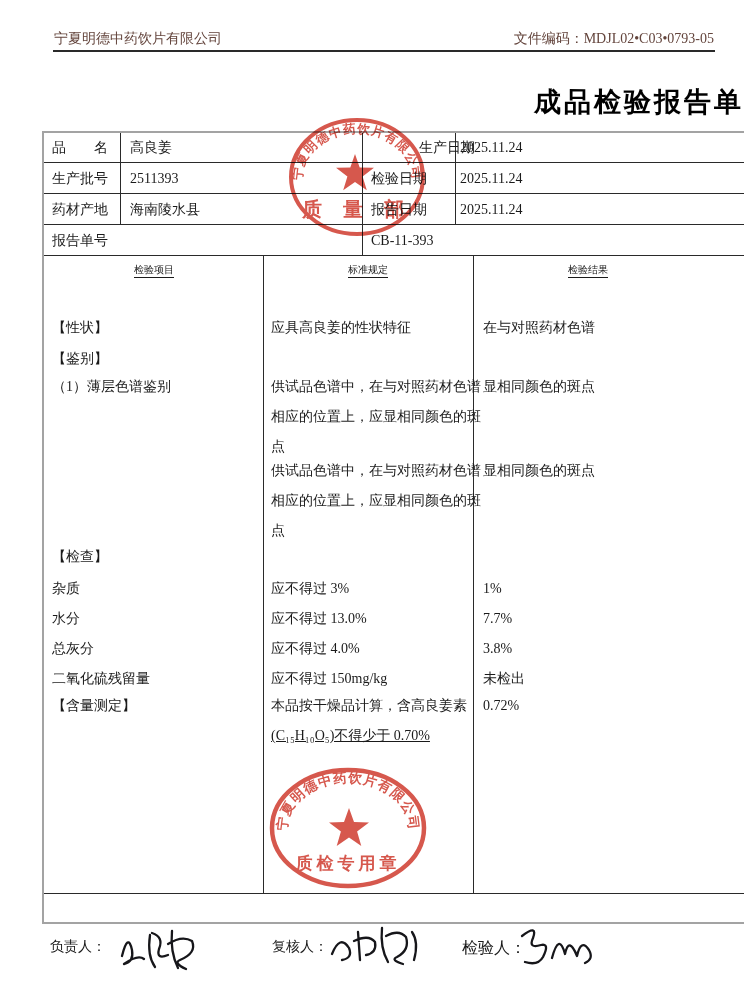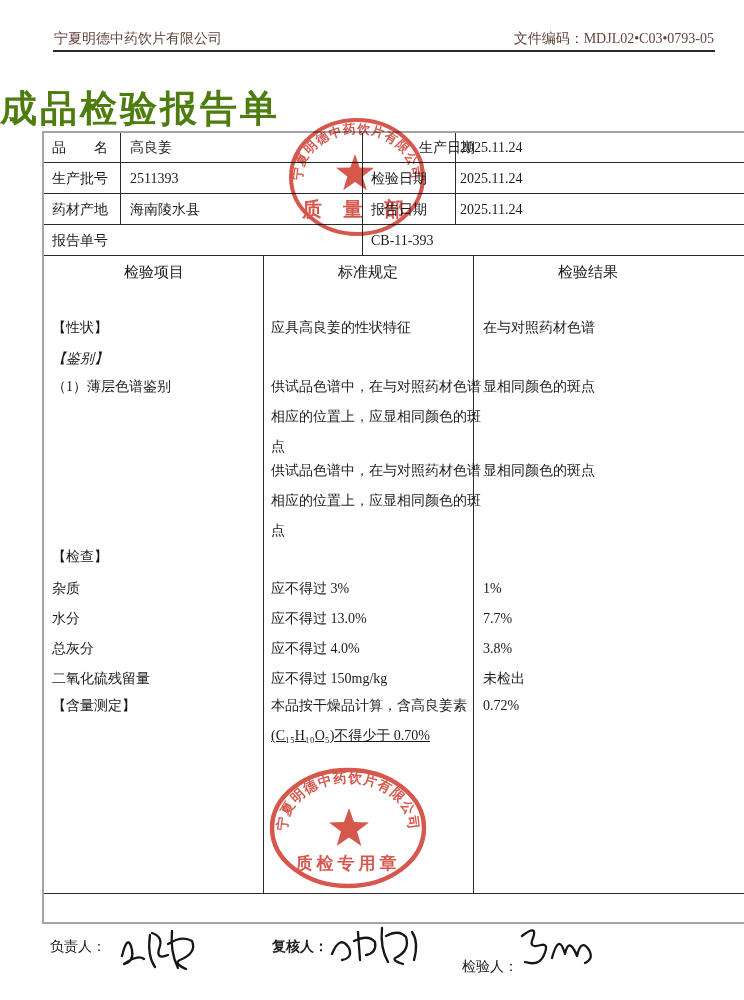--- a/index.html
+++ b/index.html
@@ -7,30 +7,30 @@
     width:744px; height:1000px; position:relative; background:#ffffff;
     font-family:"Liberation Serif","DejaVu Serif","DejaVu Sans",serif;
     color:#1a1a1a; overflow:hidden;
   }
   .abs { position:absolute; }
   .cell { position:absolute; font-size:14px; white-space:nowrap; line-height:1; }
   .hline { position:absolute; background:#2a2a2a; height:1px; }
   .vline { position:absolute; background:#2a2a2a; width:1px; }
   .hdr-text { font-size:14px; color:#63443c; white-space:nowrap; }
   .title {
-    left:0; right:0; top:84px; text-align:left;
-    font-size:37px; font-weight:bold; letter-spacing:3px; color:#4d7c0f;
+    left:0; right:0; top:84px; text-align:right;
+    font-size:27px; font-weight:bold; letter-spacing:3px; color:#000000;
   }
   .table-frame {
     left:42px; top:131px; width:707px; height:793px;
     border:2px solid #a3a3a3; box-sizing:border-box;
   }
   .col-head {
     position:absolute; top:130px; transform:translateX(-50%);
-    font-size:15px; text-underline-offset:4px; white-space:nowrap;
+    font-size:10px; text-decoration:underline; text-underline-offset:4px; white-space:nowrap;
   }
   .stamp { position:absolute; mix-blend-mode:multiply; opacity:0.85; }
   .stamp text { font-weight:bold; }
   .sig path { fill:none; stroke:#16161a; stroke-width:2.3; stroke-linecap:round; stroke-linejoin:round; }
   .concl { position:absolute; left:10px; top:770px; font-size:15px; white-space:nowrap; }
 </style>
 </head>
 <body>
 
 <div class="abs hdr-text" style="left:54px; top:30px;">宁夏明德中药饮片有限公司</div>
@@ -69,21 +69,21 @@
   <div class="cell" style="left:416px; top:70px;">2025.11.24</div>
 
   <div class="cell" style="left:8px;   top:101px;">报告单号</div>
   <div class="cell" style="left:327px; top:101px;">CB-11-393</div>
 
   <div class="col-head" style="left:110px;">检验项目</div>
   <div class="col-head" style="left:324px;">标准规定</div>
   <div class="col-head" style="left:544px;">检验结果</div>
 
   <div class="cell" style="left:8px; top:188px;">【性状】</div>
-  <div class="cell" style="left:8px; top:219px;font-style:italic;">【鉴别】</div>
+  <div class="cell" style="left:8px; top:219px;">【鉴别】</div>
   <div class="cell" style="left:8px; top:247px;">（1）薄层色谱鉴别</div>
   <div class="cell" style="left:8px; top:417px;">【检查】</div>
   <div class="cell" style="left:8px; top:449px;">杂质</div>
   <div class="cell" style="left:8px; top:479px;">水分</div>
   <div class="cell" style="left:8px; top:509px;">总灰分</div>
   <div class="cell" style="left:8px; top:539px;">二氧化硫残留量</div>
   <div class="cell" style="left:8px; top:566px;">【含量测定】</div>
 
   <div class="cell" style="left:227px; top:188px;text-align:right;">应具高良姜的性状特征</div>
   <div class="cell" style="left:227px; top:247px;">供试品色谱中，在与对照药材色谱</div>
@@ -128,22 +128,22 @@
   </defs>
   <ellipse cx="85" cy="63" rx="76" ry="58" fill="none" stroke="#cf3a2e" stroke-width="4.5"></ellipse>
   <text font-size="13.5" fill="#cf3a2e" letter-spacing="1" text-anchor="middle">
     <textPath href="#arc-bottom" startOffset="50%">宁夏明德中药饮片有限公司</textPath>
   </text>
   <polygon points="86,43 91,57.1 106,57.5 94.1,66.6 98.3,81 86,72.5 73.7,81 77.9,66.6 66,57.5 81,57.1" fill="#cf3a2e"></polygon>
   <text x="85" y="104" font-size="17" fill="#cf3a2e" text-anchor="middle" letter-spacing="4">质检专用章</text>
 </svg>
 
 <div class="cell" style="left:50px;  top:940px; font-size:14px;">负责人：</div>
-<div class="cell" style="left:272px; top:940px; font-size:14px;font-weight:bold;">复核人：</div>
-<div class="cell" style="left:462px; top:960px; font-size:14px;text-align:center;">检验人：</div>
+<div class="cell" style="left:272px; top:940px; font-size:14px;">复核人：</div>
+<div class="cell" style="left:462px; top:940px; font-size:16px;text-align:center;">检验人：</div>
 
 <svg class="abs sig" style="left:112px; top:922px;" width="95" height="58" viewBox="0 0 95 58">
   <path d="M10 34 Q16 10 20 28 Q22 40 12 42 Q26 32 32 37"></path>
   <path d="M38 13 Q35 34 43 45 M40 11 Q52 15 47 27 Q44 38 56 33"></path>
   <path d="M60 9 Q58 30 66 46 M56 22 Q70 13 80 19 Q85 31 68 38 Q61 41 74 47"></path>
 </svg>
 <svg class="abs sig" style="left:322px; top:916px;" width="110" height="60" viewBox="0 0 110 60">
   <path d="M10 38 Q18 18 27 32 Q31 42 20 44"></path>
   <path d="M36 16 L38 44 M32 25 Q47 18 53 26 Q55 37 44 39"></path>
   <path d="M60 12 Q58 32 66 46 M64 20 Q77 13 84 21 Q88 34 75 41 Q68 44 81 48"></path>

